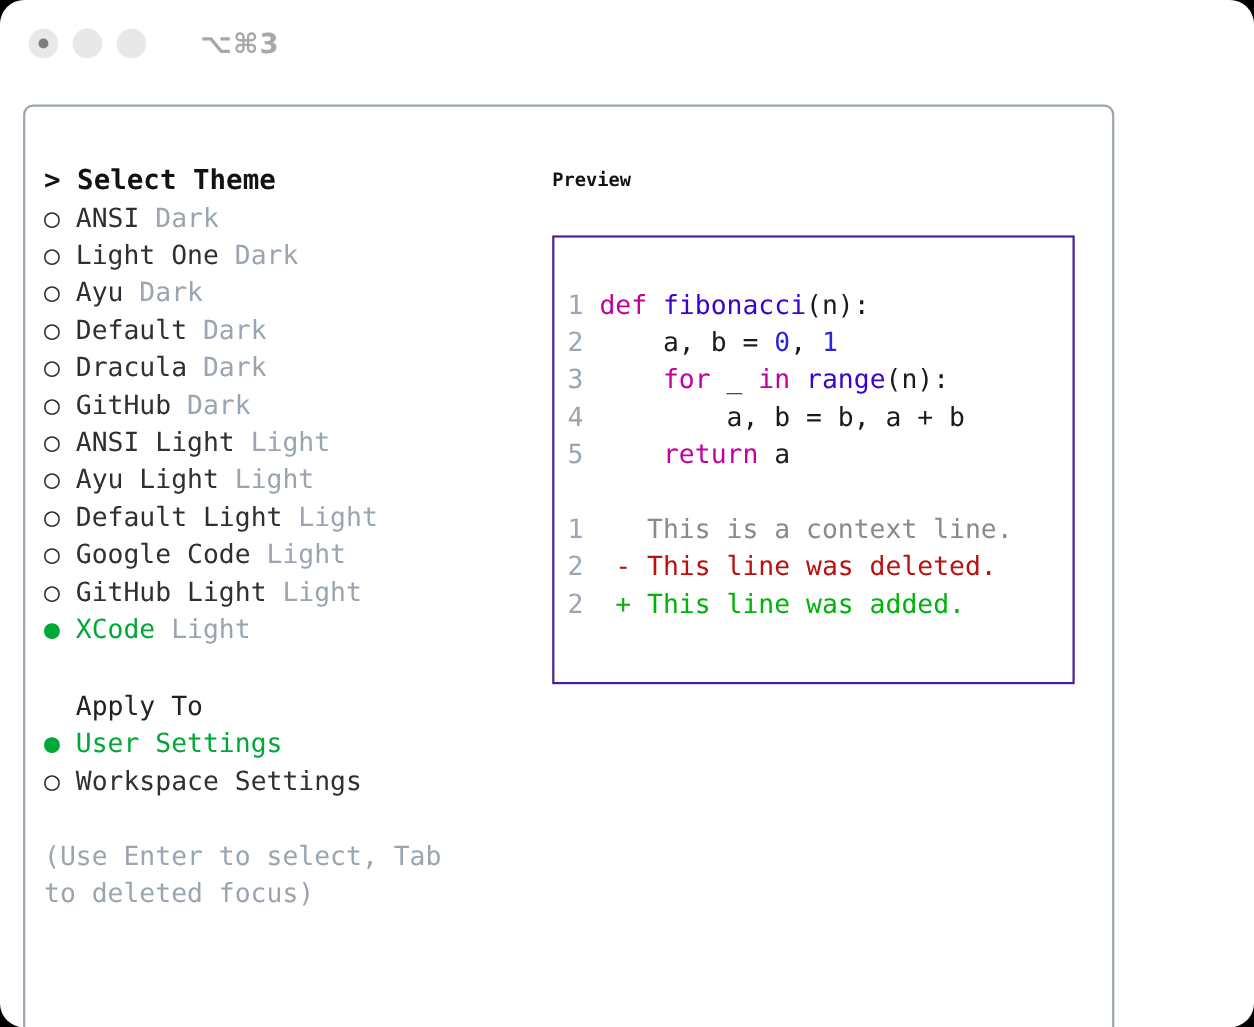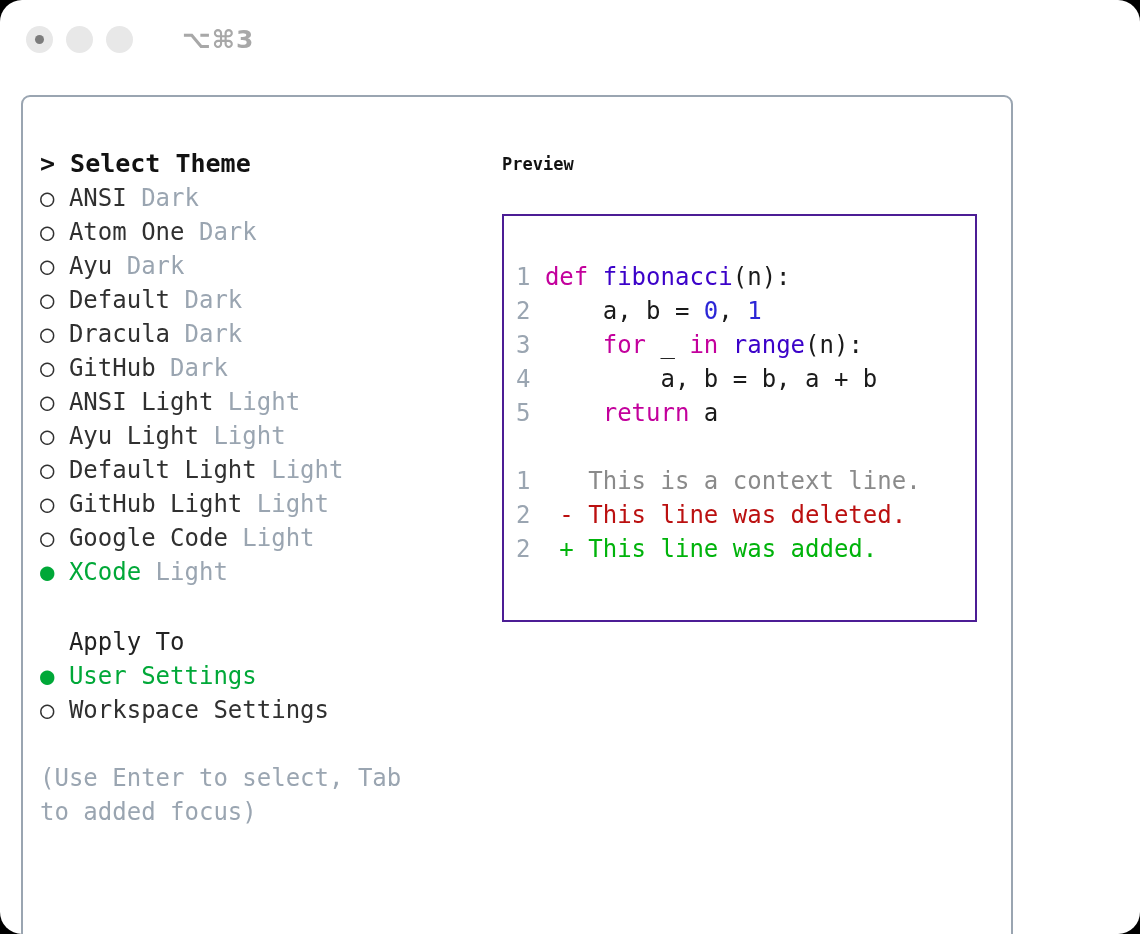--- a/index.html
+++ b/index.html
@@ -184,42 +184,42 @@
     <span id="shortcut">⌥⌘3</span>
   </div>
 
   <div id="panel">
     <div id="columns">
 
       <div id="left-col">
         <div id="theme-header">&gt; Select Theme</div>
         <div id="theme-list">
             <div class="row"><span class="bullet">○</span><span class="name"> ANSI </span><span class="cat">Dark</span></div>
-            <div class="row"><span class="bullet">○</span><span class="name"> Atom One </span><span class="cat">Dark</span></div>
+            <div class="row"><span class="bullet">○</span><span class="name"> Light One </span><span class="cat">Dark</span></div>
             <div class="row"><span class="bullet">○</span><span class="name"> Ayu </span><span class="cat">Dark</span></div>
             <div class="row"><span class="bullet">○</span><span class="name"> Default </span><span class="cat">Dark</span></div>
             <div class="row"><span class="bullet">○</span><span class="name"> Dracula </span><span class="cat">Dark</span></div>
             <div class="row"><span class="bullet">○</span><span class="name"> GitHub </span><span class="cat">Dark</span></div>
             <div class="row"><span class="bullet">○</span><span class="name"> ANSI Light </span><span class="cat">Light</span></div>
             <div class="row"><span class="bullet">○</span><span class="name"> Ayu Light </span><span class="cat">Light</span></div>
             <div class="row"><span class="bullet">○</span><span class="name"> Default Light </span><span class="cat">Light</span></div>
+            <div class="row"><span class="bullet">○</span><span class="name"> Google Code </span><span class="cat">Light</span></div>
             <div class="row"><span class="bullet">○</span><span class="name"> GitHub Light </span><span class="cat">Light</span></div>
-            <div class="row"><span class="bullet">○</span><span class="name"> Google Code </span><span class="cat">Light</span></div>
             <div class="row selected"><span class="bullet">●</span><span class="name"> XCode </span><span class="cat">Light</span></div>
           </div>
 
         <div id="apply-block">
           <div id="apply-title">  Apply To</div>
           <div id="apply-list">
               <div class="row selected"><span class="bullet">●</span><span class="name"> User Settings</span></div>
               <div class="row"><span class="bullet">○</span><span class="name"> Workspace Settings</span></div>
             </div>
         </div>
 
-        <div id="hint">(Use Enter to select, Tab to added focus)</div>
+        <div id="hint">(Use Enter to select, Tab to deleted focus)</div>
       </div>
 
       <div id="right-col">
         <div id="preview-title">Preview</div>
         <div id="preview-box">
           <div id="code-block">
               <div class="code-line"><span class="ln">1 </span><span class="kw">def </span><span class="fn">fibonacci</span><span class="pl">(n):</span></div>
               <div class="code-line"><span class="ln">2 </span><span class="pl">    a, b = </span><span class="num">0</span><span class="pl">, </span><span class="num">1</span></div>
               <div class="code-line"><span class="ln">3 </span><span class="pl">    </span><span class="kw">for</span><span class="pl"> _ </span><span class="kw">in</span><span class="pl"> </span><span class="fn">range</span><span class="pl">(n):</span></div>
               <div class="code-line"><span class="ln">4 </span><span class="pl">        a, b = b, a + b</span></div>

